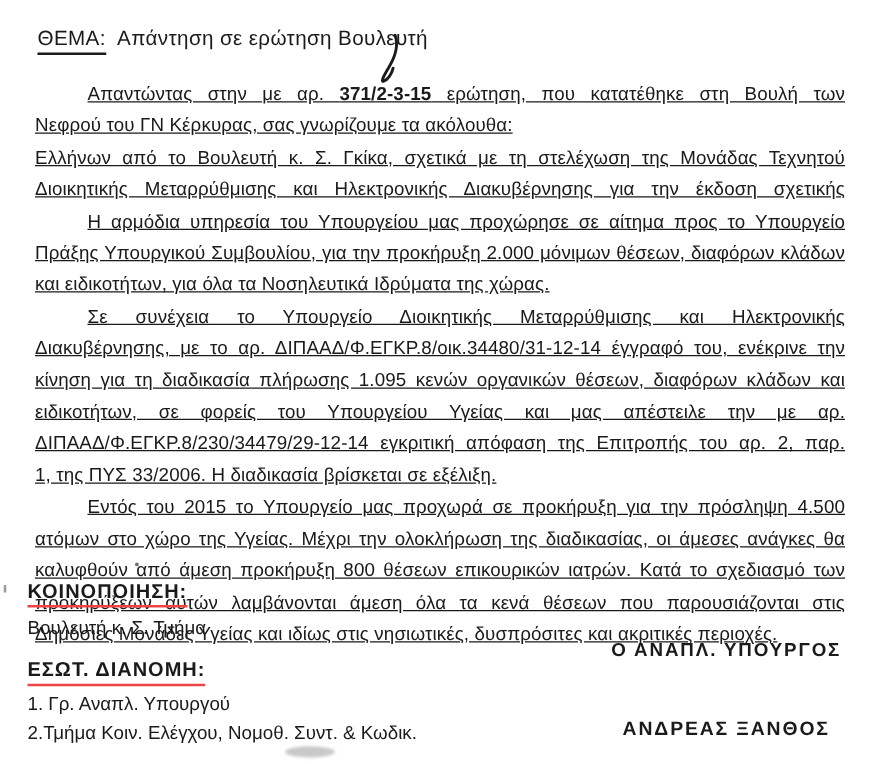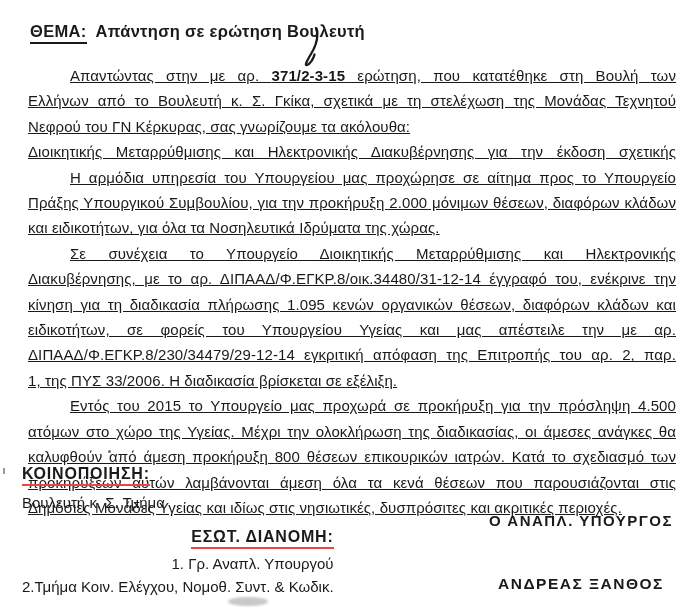--- a/index.html
+++ b/index.html
@@ -12,21 +12,21 @@
     color: #1a1a1a;
     overflow: hidden;
   }
 
   
   .subject-line {
     position: absolute;
     left: 30px;
     top: 22px;
     font-size: 16.5px;
-    font-weight: bold;
+    font-weight: normal;
     letter-spacing: 0.3px;
     white-space: nowrap;
   }
   .subject-label {
     display: inline-block;
     border-bottom: 2px solid #1a1a1a;
     padding-bottom: 1px;
     margin-right: 9px;
   }
   .squiggle {
@@ -58,21 +58,20 @@
     position: absolute;
     left: 22px;
     top: 465px;
     font-size: 15px;
   }
   .dist-section {
     position: absolute;
     left: 22px;
     top: 528px;
     font-size: 15px;
-    text-align: right;
   }
   .section-heading {
     display: inline-block;
     font-weight: bold;
     font-size: 16px;
     letter-spacing: 0.8px;
     border-bottom: 2px solid #ef4444;
     padding-bottom: 1px;
   }
   .cc-item { margin-top: 7px; line-height: 19px; }
@@ -133,22 +132,22 @@
     <span class="subject-label">ΘΕΜΑ:</span><span class="subject-title">Απάντηση σε ερώτηση Βουλευτή</span>
   </div>
 
   <svg class="squiggle" width="24" height="42" viewBox="0 0 24 42">
     <path d="M16 1 C 19 9, 17 17, 11 27 C 8 32, 4 39, 7 38 C 10 37, 13.5 32, 14.5 27.5" fill="none" stroke="#1a1a1a" stroke-width="2.3" stroke-linecap="round"></path>
   </svg>
 
   <div class="body-text" id="letter-body">
       <div>
         <div class="line first">Απαντώντας στην με αρ. <b>371/2-3-15</b> ερώτηση, που κατατέθηκε στη Βουλή των</div>
+        <div class="line last">Νεφρού του ΓΝ Κέρκυρας, σας γνωρίζουμε τα ακόλουθα:</div>
         <div class="line">Ελλήνων από το Βουλευτή κ. Σ. Γκίκα, σχετικά με τη στελέχωση της Μονάδας Τεχνητού</div>
-        <div class="line last">Νεφρού του ΓΝ Κέρκυρας, σας γνωρίζουμε τα ακόλουθα:</div>
       </div>
       <div>
         <div class="line">Διοικητικής Μεταρρύθμισης και Ηλεκτρονικής Διακυβέρνησης για την έκδοση σχετικής</div>
         <div class="line first">Η αρμόδια υπηρεσία του Υπουργείου μας προχώρησε σε αίτημα προς το Υπουργείο</div>
         <div class="line">Πράξης Υπουργικού Συμβουλίου, για την προκήρυξη 2.000 μόνιμων θέσεων, διαφόρων κλάδων</div>
         <div class="line last">και ειδικοτήτων, για όλα τα Νοσηλευτικά Ιδρύματα της χώρας.</div>
       </div>
       <div>
         <div class="line first">Σε συνέχεια το Υπουργείο Διοικητικής Μεταρρύθμισης και Ηλεκτρονικής</div>
         <div class="line">Διακυβέρνησης, με το αρ. ΔΙΠΑΑΔ/Φ.ΕΓΚΡ.8/οικ.34480/31-12-14 έγγραφό του, ενέκρινε την</div>

